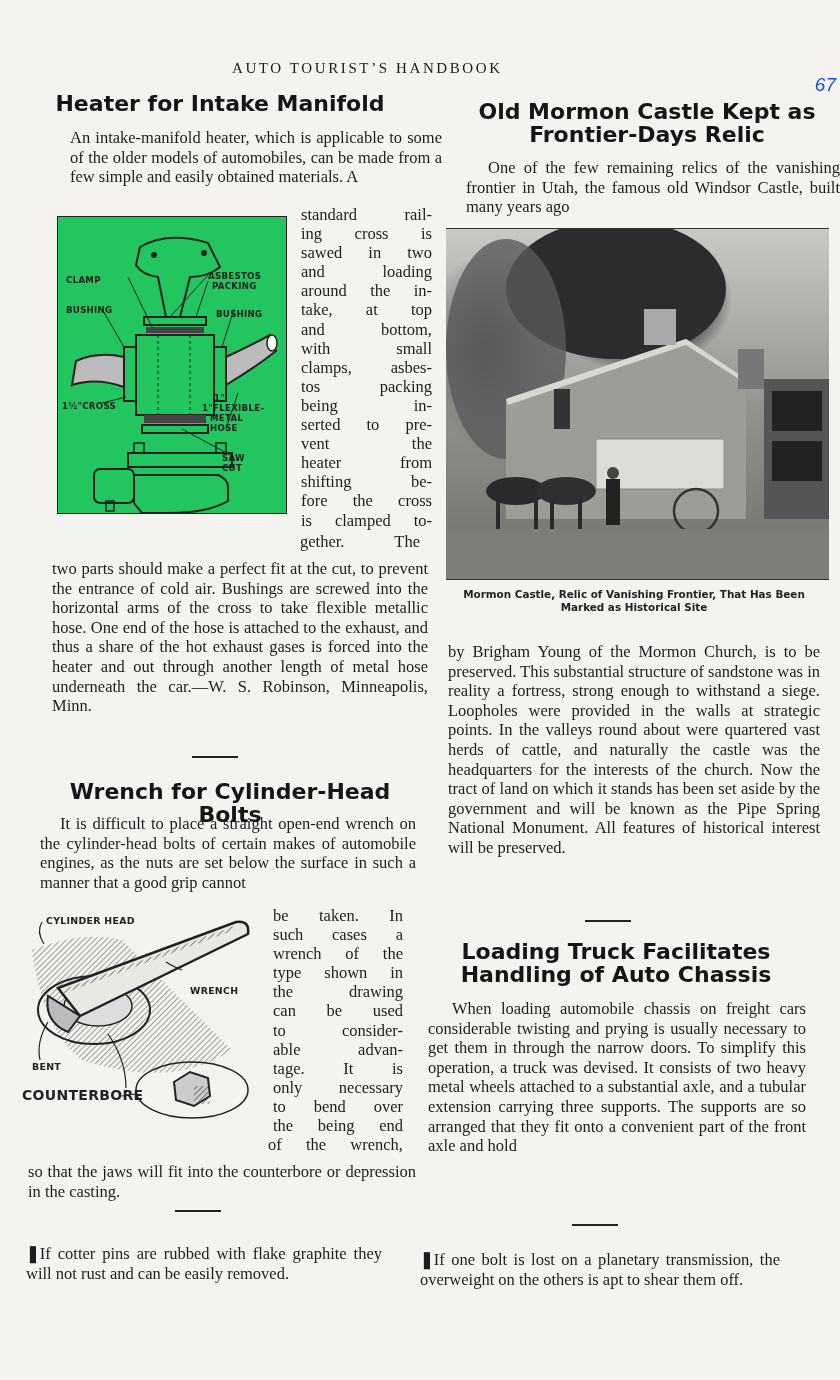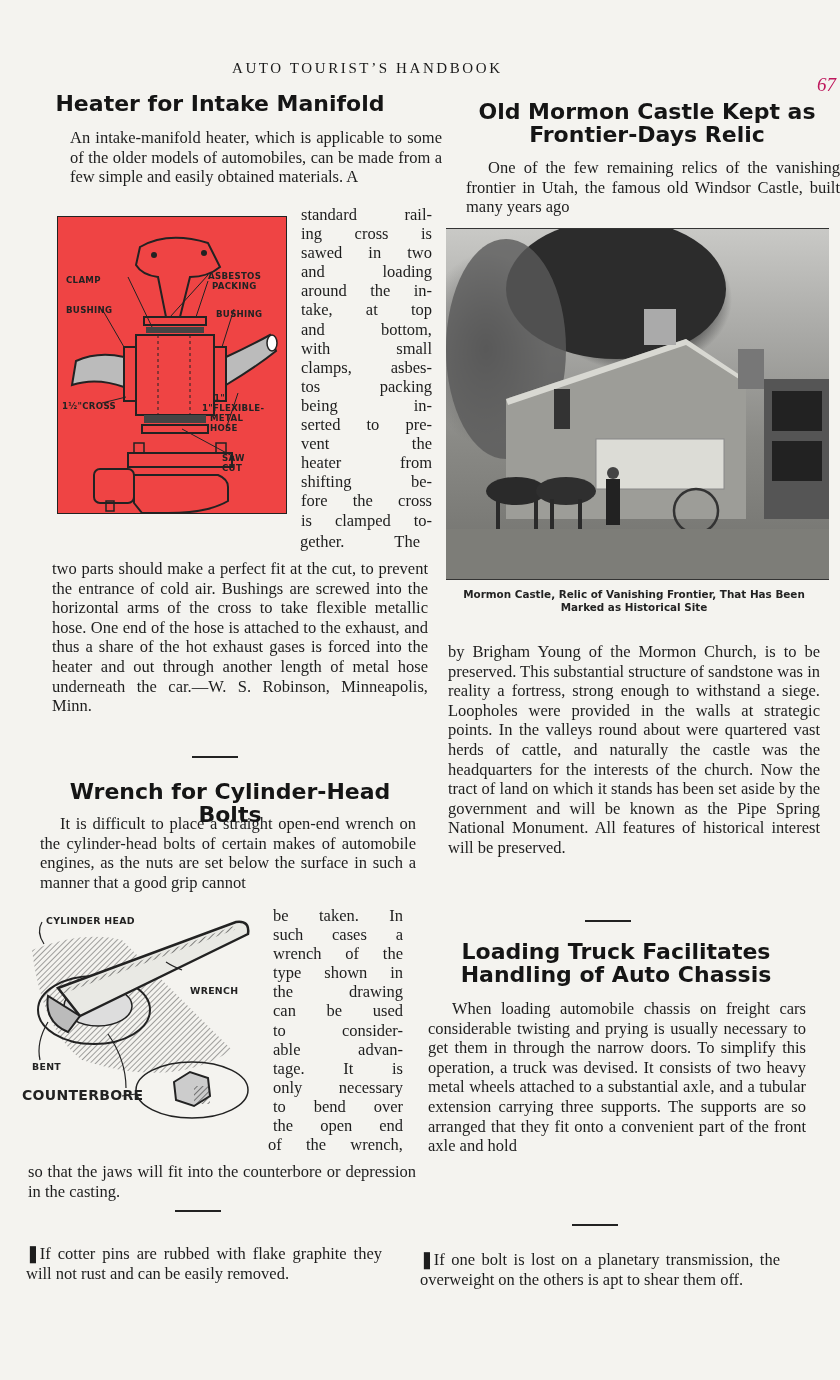--- a/index.html
+++ b/index.html
@@ -14,39 +14,39 @@
   .running-head {
     position: absolute; top: 60px; left: 0; width: 840px; height: 40px;
   }
   .running-title {
     position: absolute; left: 232px; top: 0;
     font-family: "Liberation Serif", serif;
     font-size: 15px; letter-spacing: 2.6px; color: #1a1a1a;
   }
   .page-number {
     position: absolute; right: 4px; top: 14px;
-    font-family: Liberation Serif, serif;
-    font-style: italic; font-size: 19px; color: #be185d;
+    font-family: Liberation Sans, sans-serif;
+    font-style: italic; font-size: 19px; color: #1d4ed8;
   }
   h2 {
     font-family: "DejaVu Sans", sans-serif;
     font-weight: bold; font-size: 22px; text-align: center;
     margin: 0; line-height: 23px; color: #151515;
   }
   p.body {
     margin: 8px; font-size: 16.5px; line-height: 19.6px;
     text-align: justify; text-indent: 20px;
     font-family: "Liberation Serif", serif;
   }
   p.noindent { text-indent: 0; }
   .rule {
     width: 46px; height: 2px; background: #222; margin: 0 auto;
   }
   .figure-frame {
-    position: absolute; border: 1.5px solid #222; background: #ef4444;
+    position: absolute; border: 1.5px solid #222; background: #22c55e;
   }
   .fig-label {
     position: absolute; font-family: "DejaVu Sans", sans-serif;
     font-weight: bold; font-size: 8.6px; letter-spacing: 0.3px; color: #222; white-space: nowrap; line-height: 10px;
   }
   .narrow-text {
     position: absolute; font-family: "Liberation Serif", serif;
     font-size: 16.5px; line-height: 19.1px; text-align: justify; text-align-last: justify;
   }
   .narrow-text span { display: block; }
@@ -205,21 +205,21 @@
       <span>such cases a</span>
       <span>wrench of the</span>
       <span>type shown in</span>
       <span>the drawing</span>
       <span>can be used</span>
       <span>to consider-</span>
       <span>able advan-</span>
       <span>tage. It is</span>
       <span>only necessary</span>
       <span>to bend over</span>
-      <span>the open end</span>
+      <span>the being end</span>
     </div>
     <div class="narrow-text" style="left:268px; top:1135px; width:135px;">
       <span>of the wrench,</span>
     </div>
     <p class="body noindent" style="position:absolute; left:20px; top:1154px; width:388px;">so that the jaws will fit into the counterbore or depression in the casting.</p>
     <div class="rule" style="position:absolute; left:175px; top:1210px;"></div>
   </div>
 
   <div style="position:absolute; left:18px; top:1236px; width:372px;">
     <p class="body noindent">

